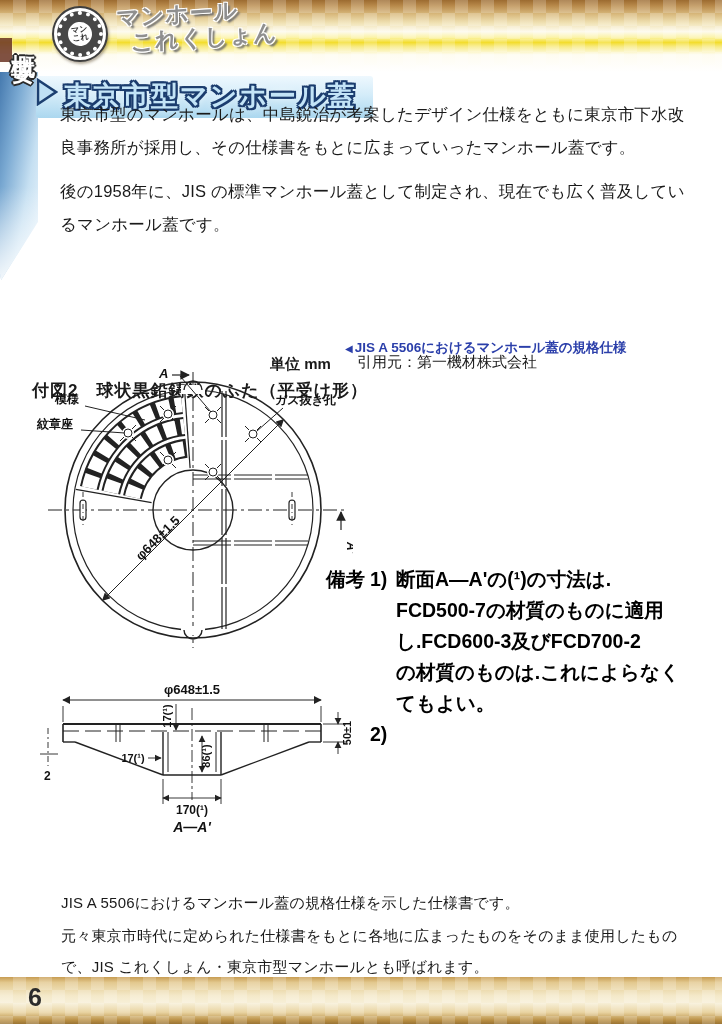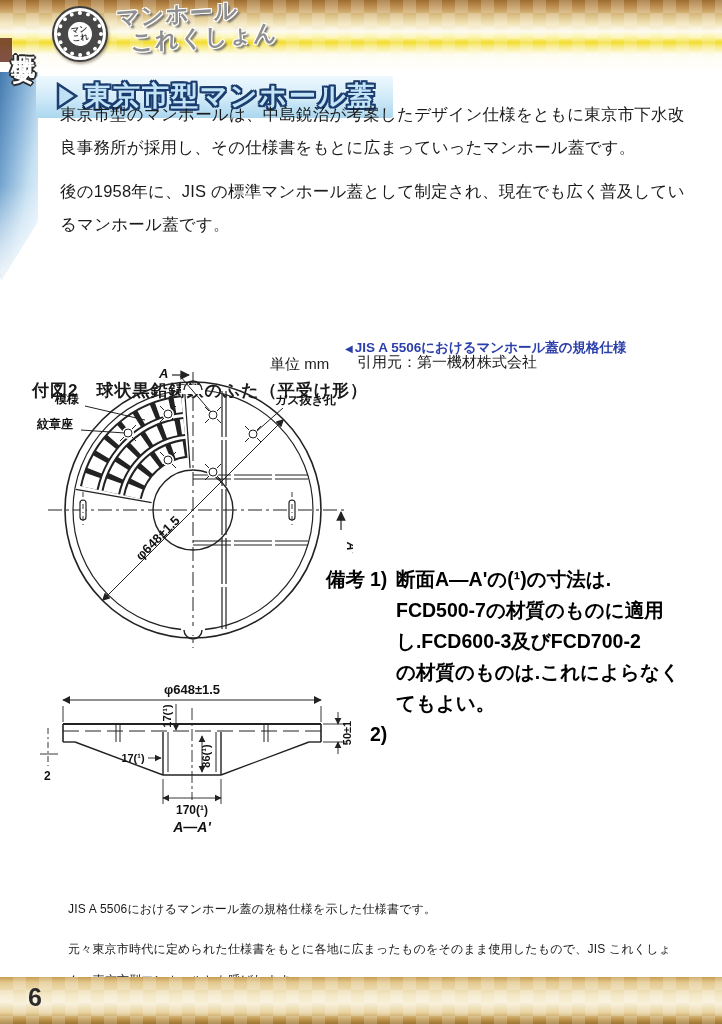--- a/index.html
+++ b/index.html
@@ -35,53 +35,53 @@
     background:linear-gradient(100deg,#4579ae 0%,#7aa9d2 30%,#c6e0f2 65%,#f2f9fe 100%);
     clip-path:polygon(0 0,100% 0,100% 72%,3% 100%,0 97%);}
   .side-tab::after{content:"";position:absolute;inset:0;
     background:linear-gradient(180deg,rgba(255,255,255,0) 55%,rgba(255,255,255,.85) 100%);}
   .side-tab-label{position:absolute;left:7px;top:34px;writing-mode:vertical-rl;text-orientation:upright;
     font-size:24px;font-weight:bold;color:#fff;letter-spacing:10px;z-index:2;
     text-shadow:-2px 0 0 #2b2b2b,2px 0 0 #2b2b2b,0 -2px 0 #2b2b2b,0 2px 0 #2b2b2b,
                 -1px -1px 0 #2b2b2b,1px 1px 0 #2b2b2b,-1px 1px 0 #2b2b2b,1px -1px 0 #2b2b2b;}
 
   
-  .page-title-row{position:absolute;left:36px;top:76px;display:flex;align-items:center;
-    padding:2px 16px 4px 20px;border-radius:3px;
+  .page-title-row{position:absolute;left:36px;top:76px;display:flex;align-items:flex-start;
+    padding:2px 16px 4px 0;border-radius:3px;
     background:linear-gradient(180deg,#eef8fe 0%,#d4ecf9 45%,#abd7ef 100%);}
   .title-triangle{width:22px;height:28px;margin-right:6px;}
   .page-title{font-size:27px;font-weight:bold;letter-spacing:2px;color:#c3e4f7;
     text-shadow:-2px -2px 0 #1b3c6e,2px -2px 0 #1b3c6e,-2px 2px 0 #1b3c6e,2px 2px 0 #1b3c6e,
                 -2px 0 0 #1b3c6e,2px 0 0 #1b3c6e,0 -2px 0 #1b3c6e,0 2px 0 #1b3c6e,0 0 8px rgba(255,255,255,.95);}
 
   
   .intro{position:absolute;left:60px;top:98px;width:632px;}
   .intro p{margin:0 0 11px;font-size:16.5px;line-height:33px;letter-spacing:.2px;}
 
   
   .fig-caption{position:absolute;left:32px;top:331px;font-size:17px;font-weight:bold;letter-spacing:1px;margin-top:48px;}
-  .fig-unit{position:absolute;left:270px;top:355px;font-size:15px;font-weight:normal;}
+  .fig-unit{position:absolute;left:270px;top:355px;font-size:15px;font-weight:bold;}
   .fig-ref{position:absolute;left:345px;top:339px;font-size:13.5px;font-weight:bold;color:#2b3faa;display:flex;align-items:center;}
   .fig-ref .tri{font-size:10px;margin-right:2px;}
   .fig-src{position:absolute;left:357px;top:353px;font-size:15px;}
 
   .plan-svg{position:absolute;left:33px;top:360px;}
   .sect-svg{position:absolute;left:30px;top:680px;}
   svg text{font-family:"Liberation Sans","DejaVu Sans",sans-serif;}
 
   
   .notes{position:absolute;left:326px;top:564px;width:385px;display:flex;font-weight:bold;font-size:19.5px;line-height:31px;color:#000;}
   .notes-label{flex:0 0 44px;}
   .note-item{display:flex;}
   .note-num{flex:0 0 26px;}
   .note-body{white-space:pre-line;}
 
   
   .closing{position:absolute;left:60px;top:886px;width:632px;}
-  .closing p{margin:8px;font-size:12px;line-height:31.5px;letter-spacing:.2px;}
+  .closing p{margin:1px;font-size:15px;line-height:31.5px;letter-spacing:.2px;}
 
   
   .footer-band{position:absolute;left:0;top:977px;width:722px;height:47px;
     background:linear-gradient(180deg,#c79c52 0%,#e3c98f 12%,#f4e9c9 40%,#f7efd7 55%,#e9d4a2 75%,#b98f44 92%,#9a7434 100%);}
   .page-number{position:absolute;left:28px;top:983px;font-size:25px;font-weight:bold;color:#2b2b2b;z-index:2;}
 </style>
 </head>
 <body>
 
 <div class="page">

